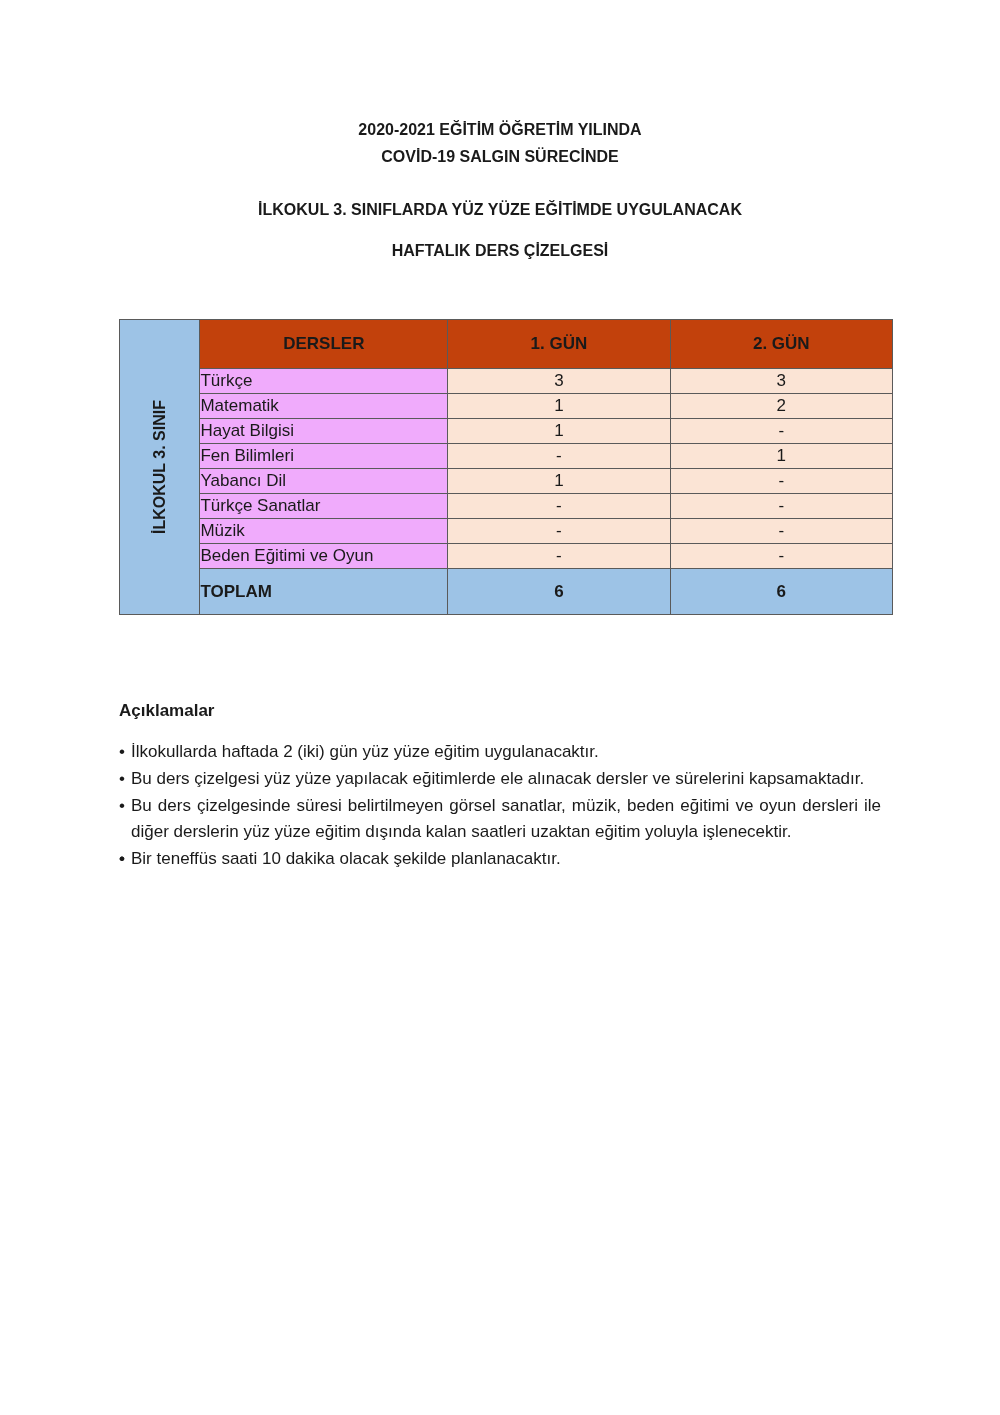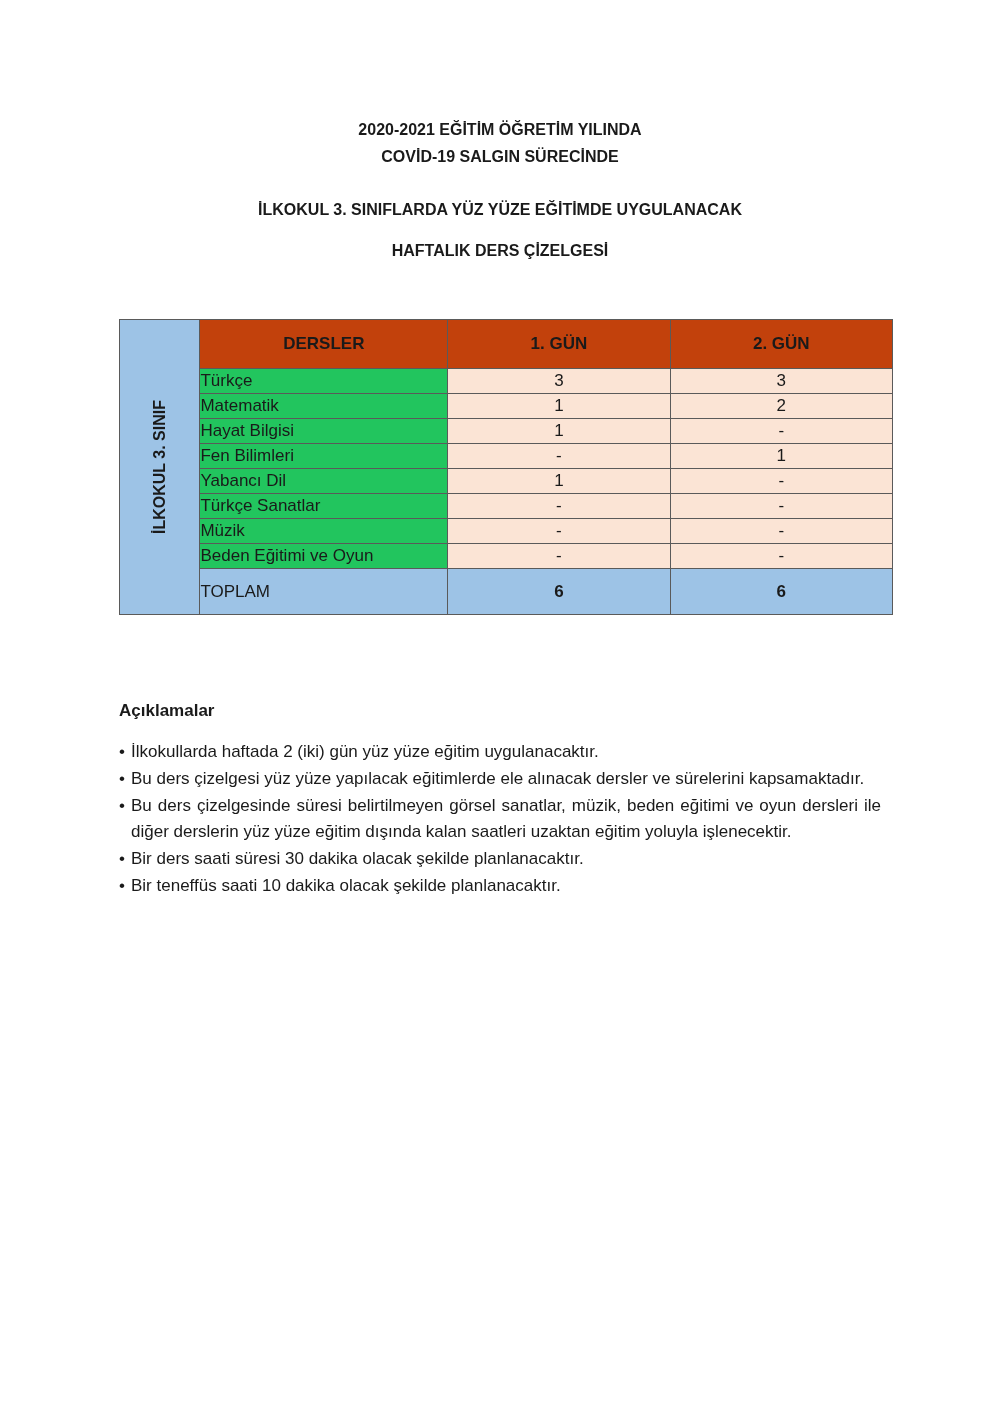--- a/index.html
+++ b/index.html
@@ -7,23 +7,23 @@
   .title-block { position: absolute; left: 0; width: 1000px; text-align: center; font-weight: bold; font-size: 16px; }
   .t1 { top: 121px; }
   .t2 { top: 148px; }
   .t3 { top: 201px; }
   .t4 { top: 242px; }
   table.sched { position: absolute; left: 119px; top: 319px; width: 774px; border-collapse: collapse; font-size: 17px; }
   table.sched td, table.sched th { border: 1.5px solid #5a5a5a; padding: 0; }
   .side { width: 81px; background: #9dc3e6; position: relative; }
   .side-label { position: absolute; left: 50%; top: 50%; transform: translate(-50%, -50%) rotate(-90deg); white-space: nowrap; font-weight: bold; font-size: 16px; }
   th.hd { background: #c2410c; height: 48px; font-weight: bold; font-size: 17px; text-align: center; }
-  td.lesson { background: #22c55e; height: 24px; padding-left: 9px; text-align: left; }
+  td.lesson { background: #f0abfc; height: 24px; padding-left: 9px; text-align: left; }
   td.val { background: #fbe4d5; height: 24px; text-align: center; }
-  td.tot-label { background: #9dc3e6; height: 45px; padding-left: 9px; font-weight: normal; }
+  td.tot-label { background: #9dc3e6; height: 45px; padding-left: 9px; font-weight: bold; }
   td.tot-val { background: #9dc3e6; height: 45px; font-weight: bold; text-align: center; }
   .col-lesson { width: 250px; }
   .col-day { width: 225px; }
   .notes { position: absolute; left: 119px; top: 701px; width: 762px; font-size: 17px; }
   .notes h3 { margin: 0 0 18px 0; font-size: 17px; font-weight: bold; }
   .notes ul { margin: 0; padding: 0; list-style: none; }
   .notes li { position: relative; padding-left: 12px; line-height: 26px; text-align: justify; margin-bottom: 1px; }
   .notes li .bullet { position: absolute; left: 0; top: 0; }
 </style>
 </head>
@@ -91,16 +91,16 @@
   </tr>
 </tbody>
   </table>
 
 <div class="notes">
   <h3>Açıklamalar</h3>
   <ul>
     <li><span class="bullet">•</span><span>İlkokullarda haftada 2 (iki) gün yüz yüze eğitim uygulanacaktır.</span></li>
     <li><span class="bullet">•</span><span>Bu ders çizelgesi yüz yüze yapılacak eğitimlerde ele alınacak dersler ve sürelerini kapsamaktadır.</span></li>
     <li><span class="bullet">•</span><span>Bu ders çizelgesinde süresi belirtilmeyen görsel sanatlar, müzik, beden eğitimi ve oyun dersleri ile diğer derslerin yüz yüze eğitim dışında kalan saatleri uzaktan eğitim yoluyla işlenecektir.</span></li>
-    <li><span class="bullet">•</span><span>Bir ders saati süresi 30 dakika olacak şekilde planlanacaktır.</span></li>
+    <li><span class="bullet">•</span></li>
     <li><span class="bullet">•</span><span>Bir teneffüs saati 10 dakika olacak şekilde planlanacaktır.</span></li>
   </ul>
 </div>
 
 </body></html>

